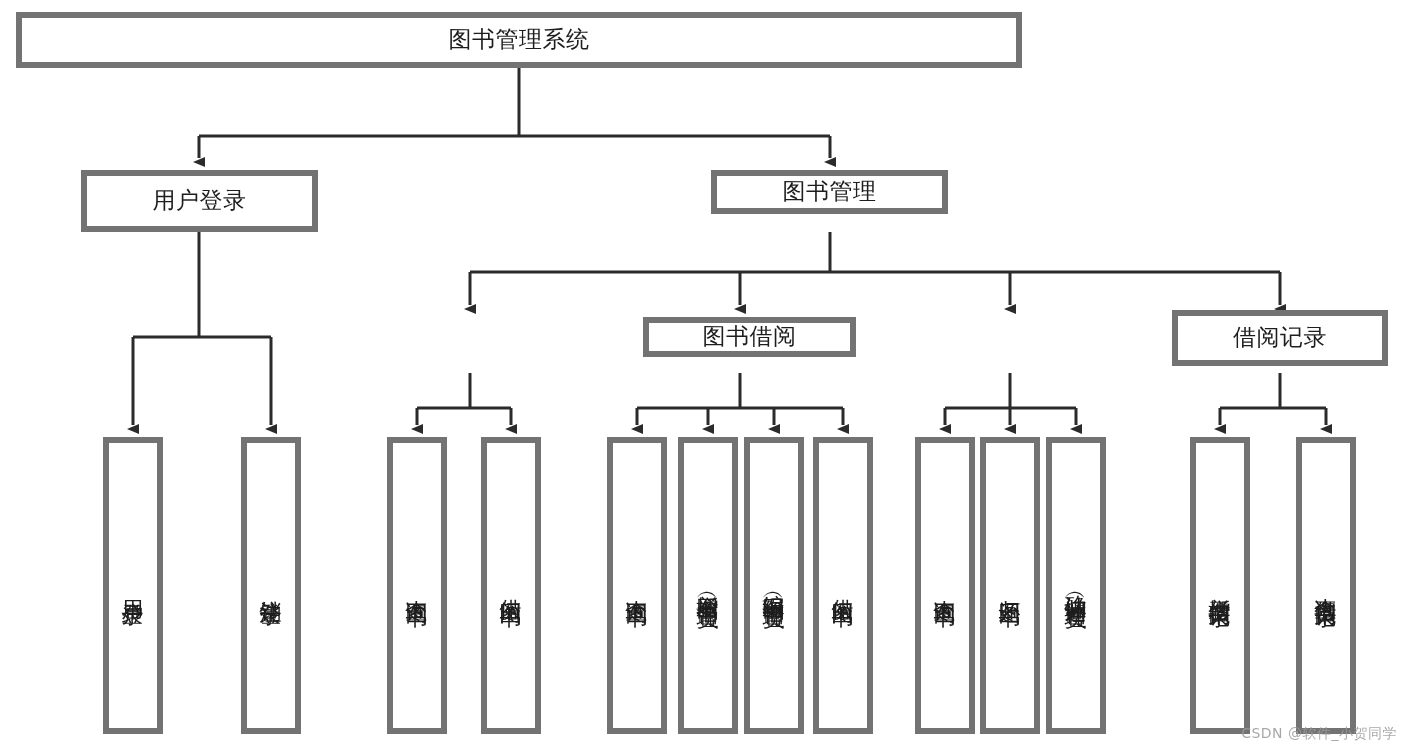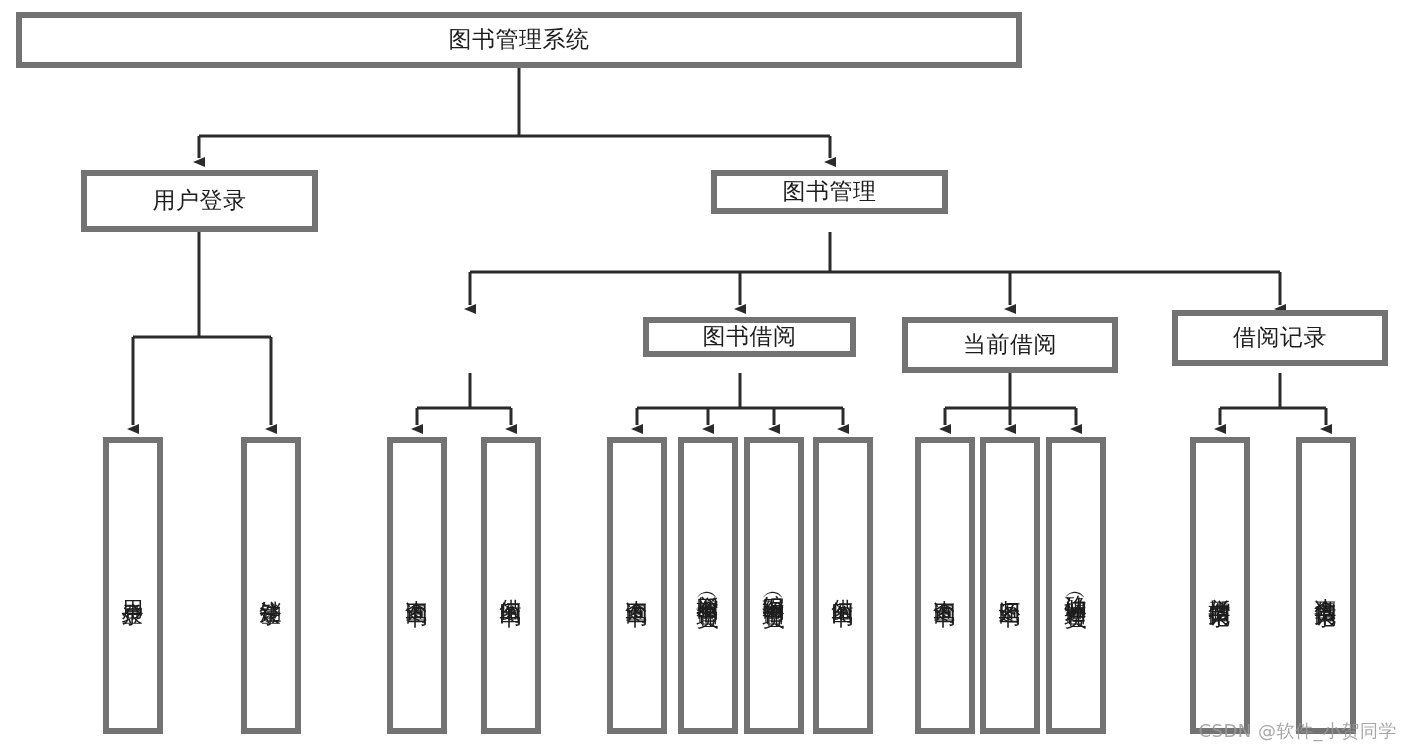--- a/index.html
+++ b/index.html
@@ -51,21 +51,21 @@
     padding-bottom: 4px;
     text-align: center;
   }
   .node-v span {
     display: block;
   }
   #watermark {
     position: absolute;
     right: 8px;
     bottom: 4px;
-    font-size: 18px;
+    font-size: 14px;
     color: #9a9a9a;
     opacity: 0.85;
     white-space: nowrap;
     letter-spacing: 0.5px;
   }
 </style>
 </head>
 <body>
 
 <div id="canvas">
@@ -127,23 +127,20 @@
   <div class="node node-h" style="left: 81px; top: 170px; width: 237px; height: 62px;">
     <span>用户登录</span>
   </div>
   <div class="node node-h" style="left: 711px; top: 170px; width: 237px; height: 44px;">
     <span>图书管理</span>
   </div>
 
   <div class="node node-h" style="left: 634px; top: 317px; width: 213px; height: 40px; margin-left: 9px;">
     <span>图书借阅</span>
   </div>
-  <div class="node node-h" style="left: 902px; top: 317px; width: 216px; height: 56px;">
-    <span>当前借阅</span>
-  </div>
   <div class="node node-h" style="left: 1172px; top: 310px; width: 216px; height: 56px;">
     <span>借阅记录</span>
   </div>
 
   <div class="node node-v" style="left: 103px; top: 437px; width: 60px; height: 297px;">
     <span>用户登录</span>
   </div>
   <div class="node node-v" style="left: 241px; top: 437px; width: 60px; height: 297px;">
     <span>注销登录</span>
   </div>

